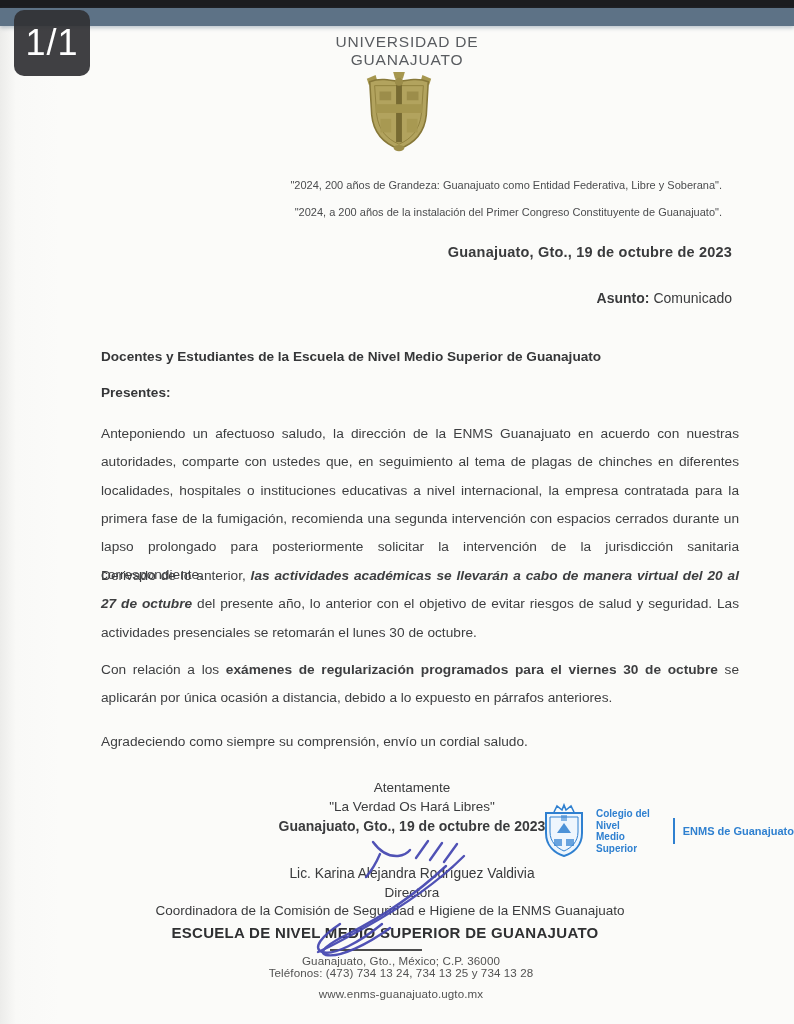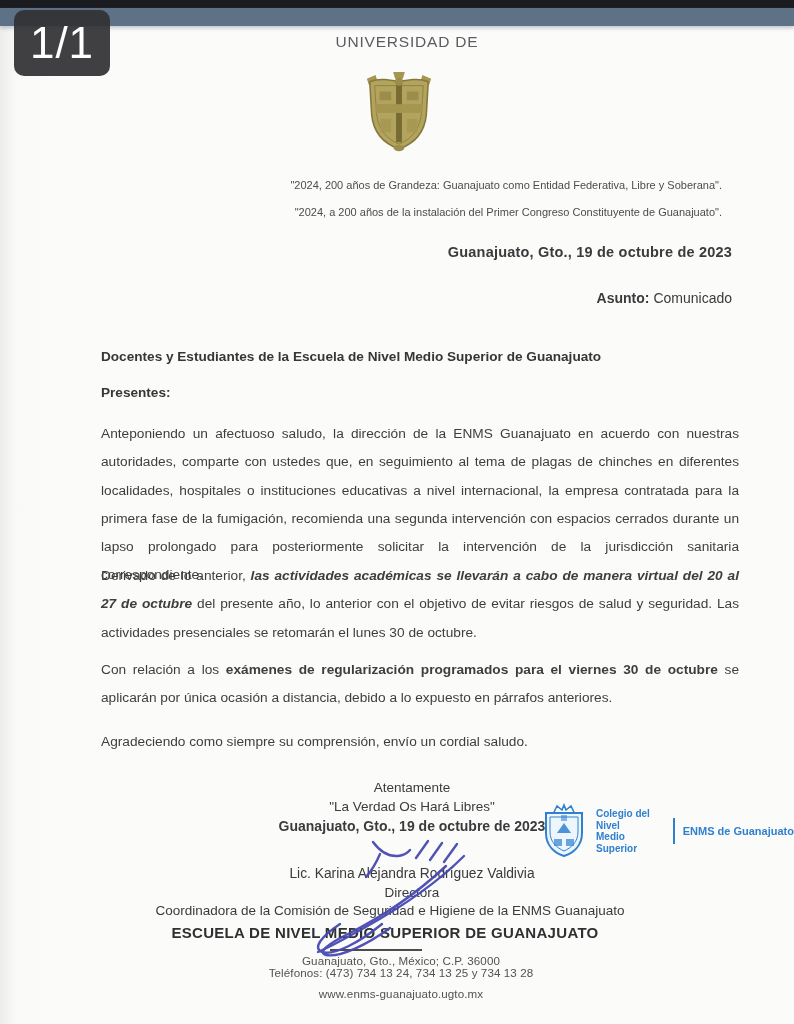--- a/index.html
+++ b/index.html
@@ -4,23 +4,23 @@
 <style>
   * { margin:0; padding:0; box-sizing:border-box; }
   html,body { width:794px; height:1024px; }
   body { font-family:"Liberation Sans", sans-serif; background:#fff; }
   .screen { position:relative; width:794px; height:1024px; overflow:hidden; background:#fbfbf9; }
 
   
   .top-strip { position:absolute; top:0; left:0; right:0; height:8px; background:#1b1c1f; z-index:2; }
   .top-bar { position:absolute; top:8px; left:0; right:0; height:18px; background:#5d7286; z-index:2;
              box-shadow:0 2px 4px rgba(110,130,150,.45); }
-  .page-badge { position:absolute; top:10px; left:14px; width:96px; height:66px; z-index:5;
+  .page-badge { position:absolute; top:10px; left:14px; width:76px; height:66px; z-index:5;
                 background:rgba(50,50,53,.93); border-radius:10px; display:flex; align-items:center;
-                justify-content:center; color:#fff; font-size:44px; letter-spacing:1px; }
+                justify-content:center; color:#fff; font-size:36px; letter-spacing:1px; }
   .doc { position:absolute; top:26px; left:0; right:0; bottom:0;
          background:linear-gradient(90deg,#ececea 0,#f9f9f7 16px,#fbfbf9 60px); }
 
   
   .uni-header { position:absolute; top:33px; left:0; width:794px; text-align:center; padding-left:20px;
                 font-size:15.5px; line-height:18px; color:#595c60; letter-spacing:.8px; }
   .crest { position:absolute; left:360px; top:70px; width:78px; height:82px; }
 
   .mottos { position:absolute; top:172px; right:72px; text-align:right; font-size:11px;
             line-height:27px; color:#4b4c4e; }
@@ -71,20 +71,21 @@
   <div class="top-strip"></div>
   <div class="top-bar"></div>
   <div class="page-badge">
     <span>1/1</span>
   </div>
 
   <div class="doc"></div>
 
   <div class="uni-header">
     <div>UNIVERSIDAD DE</div>
+    <div>GUANAJUATO</div>
   </div>
 
   <svg class="crest" viewBox="0 0 80 84">
     <path d="M34,2 h12 l-2,7 h-8 z" fill="#a6974f"></path>
     <path d="M7,9 l9,-4 l2,7 l-9,3 z" fill="#a6974f"></path>
     <path d="M73,9 l-9,-4 l-2,7 l9,3 z" fill="#a6974f"></path>
     <path d="M10,12 C20,8 30,10 40,12 C50,10 60,8 70,12 L68,46 C66,66 54,76 40,81 C26,76 14,66 12,46 Z" fill="#b2a35e" stroke="#877839" stroke-width="1.6"></path>
     <path d="M15,16 L65,16 L63,45 C61,62 52,71 40,76 C28,71 19,62 17,45 Z" fill="none" stroke="#91823f" stroke-width="1"></path>
     <rect x="37" y="12" width="6" height="62" fill="#776a32"></rect>
     <circle cx="40" cy="12" r="4.2" fill="#9c8d4a"></circle>

